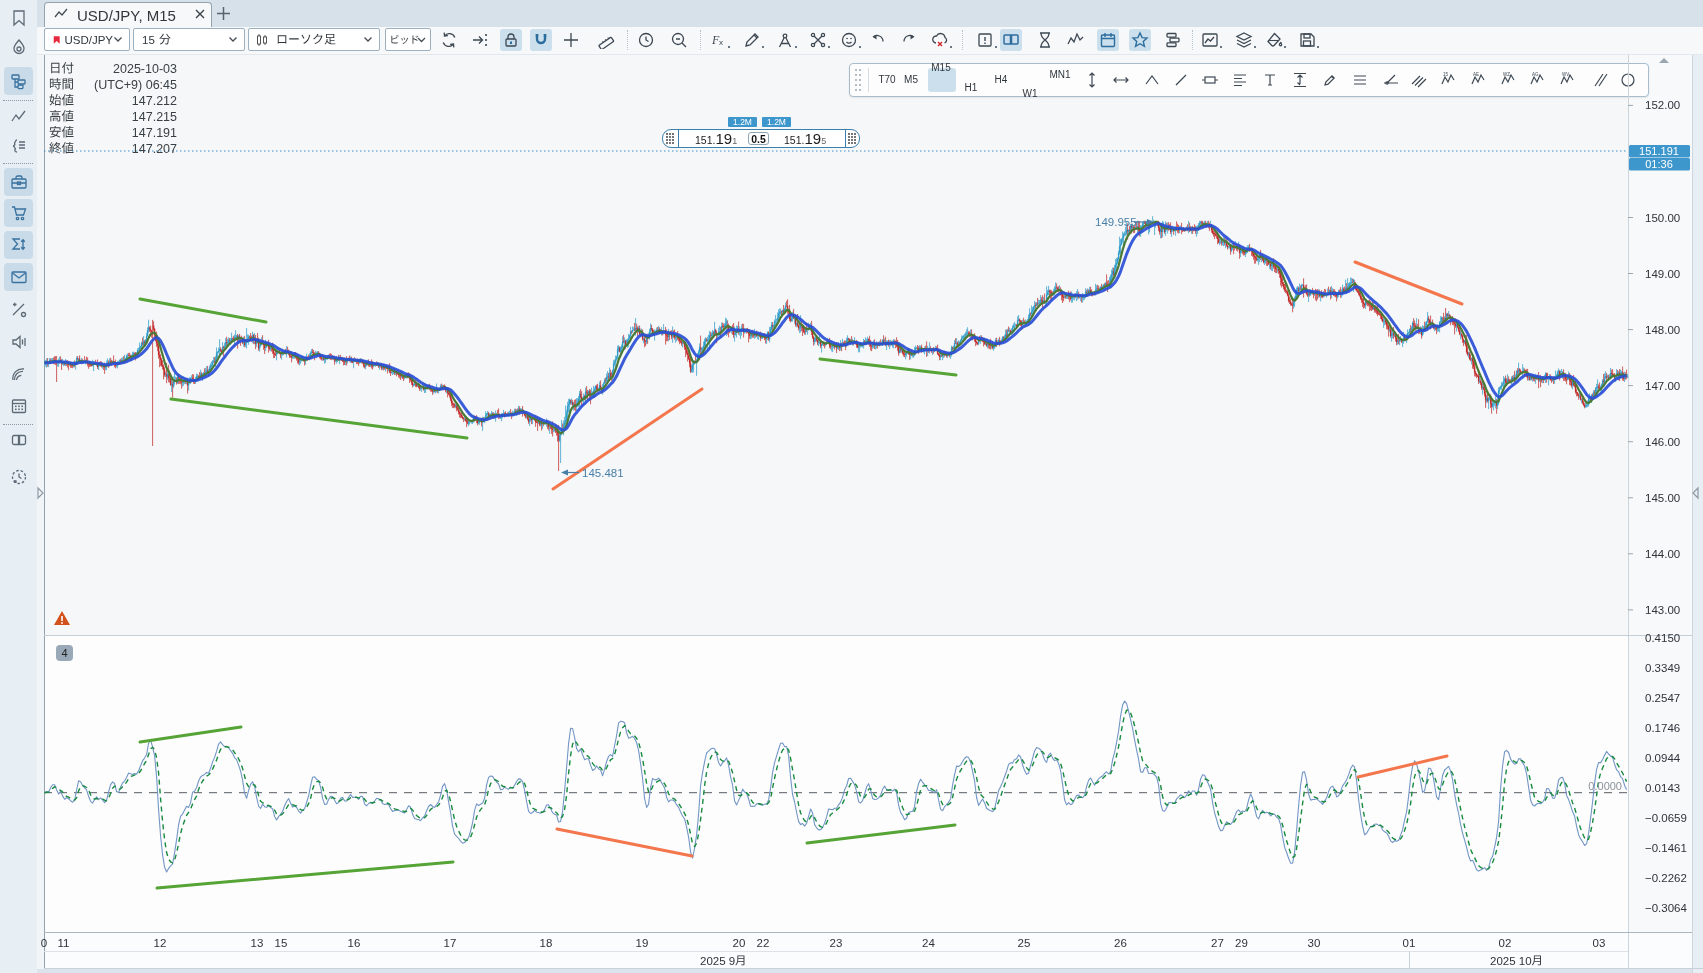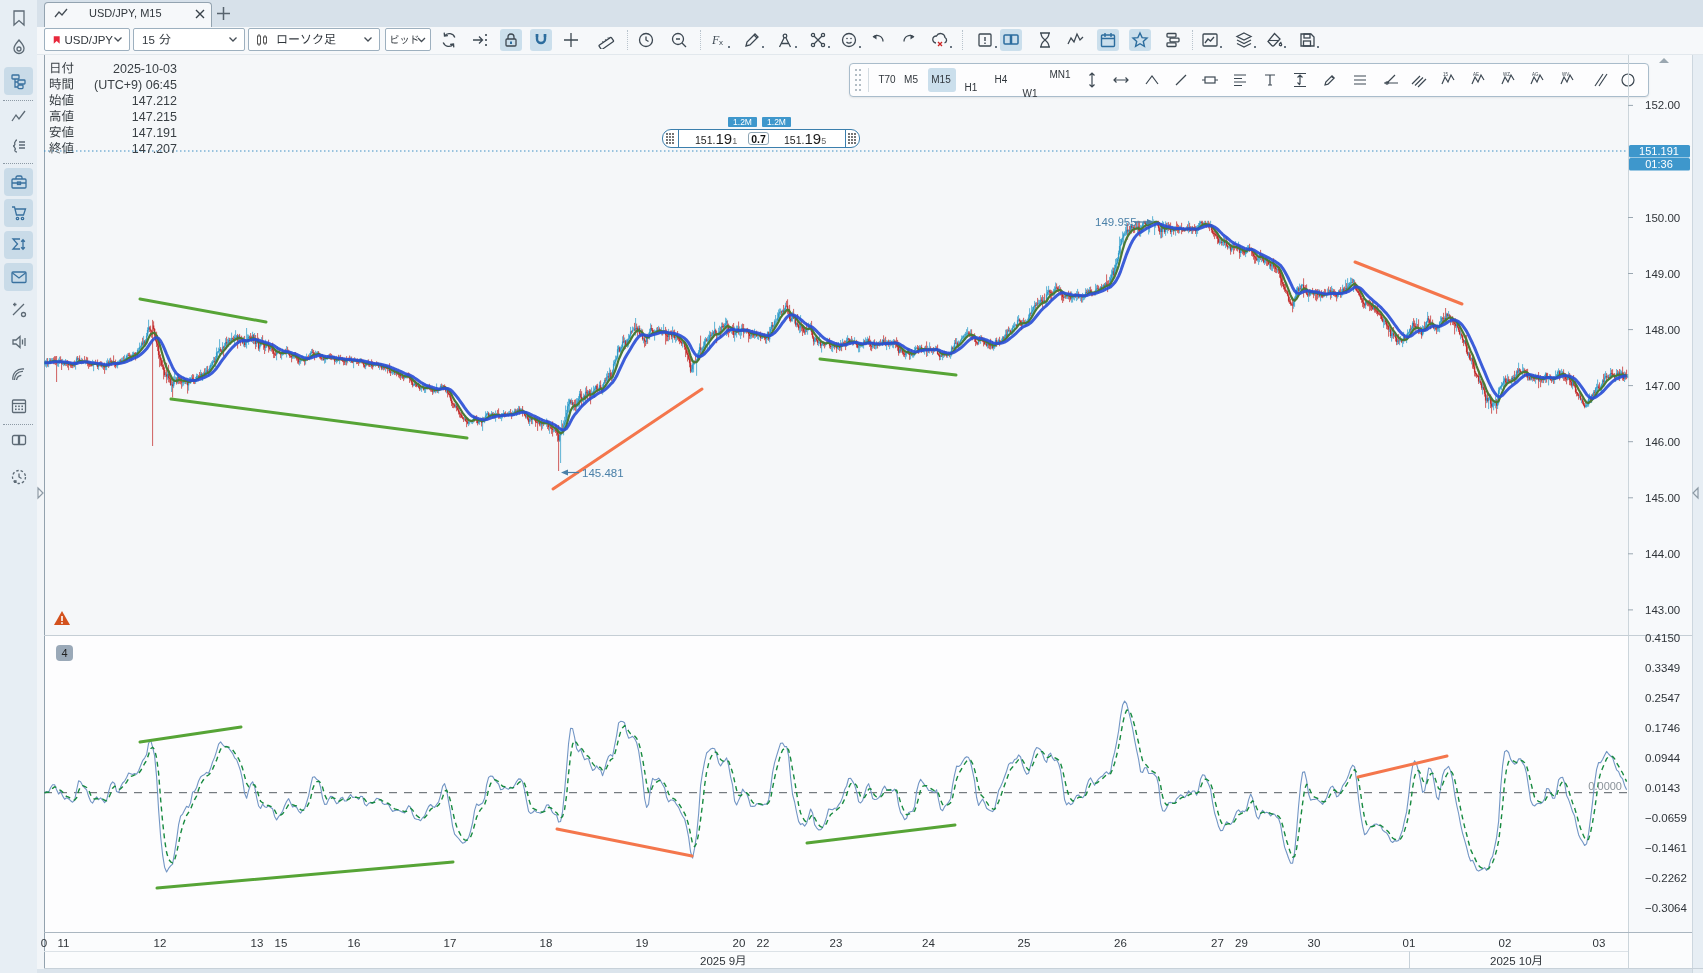--- a/index.html
+++ b/index.html
@@ -21,21 +21,21 @@
     <div class="abs" style="left:44px;top:635px;width:1584px;height:297px;background:#fdfdfe"></div>
     <div class="abs" style="left:1628px;top:55px;width:64px;height:877px;background:#f7f9fb"></div>
     <div class="abs" style="left:44px;top:932px;width:1648px;height:37px;background:#fbfcfd"></div>
     <div class="abs" style="left:37px;top:969px;width:1666px;height:4px;background:#dbe4ec"></div>
     <div class="abs" style="left:0;top:0;width:37px;height:973px;background:#e7eef4"></div>
     <div class="abs" style="left:1692px;top:55px;width:11px;height:918px;background:#e7eef4;border-left:1px solid #cdd7df"></div>
     <div class="abs" style="left:44px;top:2px;width:168px;height:25px;background:#f6f8fa;border:1px solid #93a3b0;border-bottom:none;border-radius:4px 4px 0 0"></div>
     <svg class="abs" style="left:54px;top:8px" width="15" height="12" viewBox="0 0 15 12">
       <path d="M1 9l4-5 3 3 5-6" stroke="#444c54" stroke-width="1.3" fill="none"></path>
     </svg>
-    <div class="abs" style="left:89px;top:7px;font-size:11px;color:#30363c">USD/JPY, M15</div>
+    <div class="abs" style="left:77px;top:7px;font-size:15px;color:#30363c">USD/JPY, M15</div>
     <svg class="abs" style="left:194px;top:8px" width="12" height="12" viewBox="0 0 12 12">
       <path d="M2 2l8 8M10 2l-8 8" stroke="#39424a" stroke-width="1.4"></path>
     </svg>
     <svg class="abs" style="left:216px;top:6px" width="15" height="15" viewBox="0 0 15 15">
       <path d="M7.5 1v13M1 7.5h13" stroke="#57636e" stroke-width="1.5"></path>
     </svg>
     <div class="ddl" style="left:44px;width:86px"><svg width="10" height="12" viewBox="0 0 10 12" style="margin:0 4px 0 8px">
         <path d="M1 1h8v10l-4-3.5L1 11z" fill="#e8283c"></path>
       </svg>USD/JPY<span class="chev">
         <svg width="10" height="7" viewBox="0 0 10 7">
@@ -361,21 +361,21 @@
       <circle cx="7" cy="3" r="1"></circle>
       <circle cx="7" cy="8" r="1"></circle>
       <circle cx="7" cy="13" r="1"></circle>
       <circle cx="7" cy="18" r="1"></circle>
       <circle cx="7" cy="23" r="1"></circle>
     </svg>
     <div class="abs" style="left:868px;top:68px;width:1px;height:24px;background:#d4dce2"></div>
     <div class="abs" style="left:928px;top:68px;width:28px;height:24px;background:#cbdfec;border-radius:3px"></div>
     <div class="tfb" style="left:872px;width:30px;top:69px">T70</div>
     <div class="tfb" style="left:896px;width:30px;top:69px">M5</div>
-    <div class="tfb" style="left:926px;width:30px;top:69px">M15</div>
+    <div class="tfb" style="left:926px;width:30px;top:57px">M15</div>
     <div class="tfb" style="left:956px;width:30px;top:77px">H1</div>
     <div class="tfb" style="left:986px;width:30px;top:69px">H4</div>
     <div class="tfb" style="left:1015px;width:30px;top:83px">W1</div>
     <div class="tfb" style="left:1045px;width:30px;top:64px">MN1</div>
     <div class="ficon" style="left:1083px;top:71px;height:18px;width:18px">
       <svg width="18" height="18" viewBox="0 0 18 18">
         <path d="M9 2v14M6.5 4.5L9 2l2.5 2.5M6.5 13.5L9 16l2.5-2.5" fill="none" stroke="#3d4852" stroke-width="1.2"></path>
       </svg>
     </div>
     <div class="ficon" style="left:1112px;top:71px;height:18px;width:18px">
@@ -655,13 +655,13 @@
       <circle cx="7" cy="4" r="0.9"></circle>
       <circle cx="7" cy="7" r="0.9"></circle>
       <circle cx="7" cy="10" r="0.9"></circle>
     </svg>
     <div class="abs" style="left:678px;top:130px;width:1px;height:17px;background:#3b7fad"></div>
     <div class="abs" style="left:845px;top:130px;width:1px;height:17px;background:#3b7fad"></div>
     <svg class="abs" style="left:690px;top:125px" width="150" height="25" viewBox="0 0 150 25">
       <text x="5" y="18.5" font-size="10.5" fill="#1c1c1c" font-family="Liberation Sans">151.<tspan font-size="15">19</tspan><tspan font-size="9" fill="#666">1</tspan></text>
       <text x="94" y="18.5" font-size="10.5" fill="#1c1c1c" font-family="Liberation Sans">151.<tspan font-size="15">19</tspan><tspan font-size="9" fill="#666">5</tspan></text>
     </svg>
-    <div class="abs" style="left:748px;top:131.5px;width:21px;height:13px;background:#fff;border:1px solid #8fa6b5;border-radius:3px;font-size:10.5px;font-weight:bold;color:#111;text-align:center;line-height:12px">0.7</div>
+    <div class="abs" style="left:748px;top:131.5px;width:21px;height:13px;background:#fff;border:1px solid #8fa6b5;border-radius:3px;font-size:10.5px;font-weight:bold;color:#111;text-align:center;line-height:12px">0.5</div>
   </div>
 </body></html>

